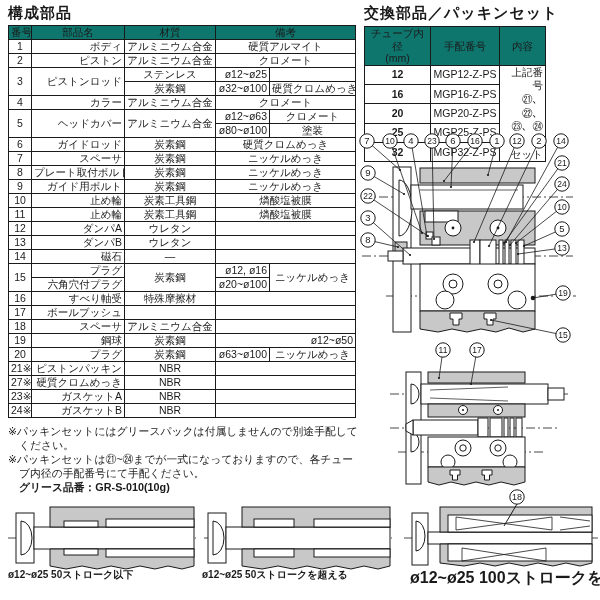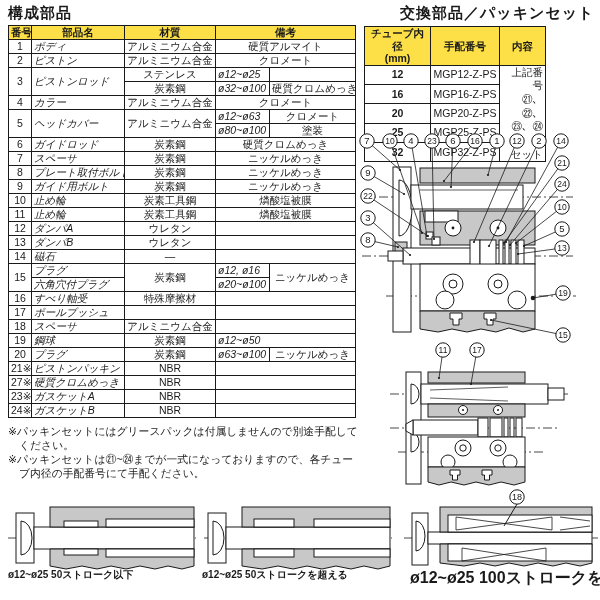--- a/index.html
+++ b/index.html
@@ -8,36 +8,36 @@
     font-family:"Liberation Sans","DejaVu Sans",sans-serif;color:#1a1a1a;
     overflow:hidden;
   }
   .abs{position:absolute;}
   .title{font-size:15px;font-weight:bold;letter-spacing:1px;}
   table{border-collapse:collapse;table-layout:fixed;}
   td,th{
     border:1px solid #1a1a1a;font-size:10.5px;line-height:1.05;
     padding:0 2px;text-align:center;height:13px;overflow:hidden;white-space:nowrap;
   }
-  th{background:#fde047;font-weight:bold;}
-  td.ln{text-align:left;font-style:italic;}
+  th{background:#0f766e;font-weight:normal;}
+  td.ln{text-align:right;}
   td.bold{font-weight:bold;}
   #packing-table td{height:13px;}
   #packing-table .content-cell{font-size:10.5px;line-height:1.3;white-space:pre-line;vertical-align:middle;text-align:right;}
   #packing-table th{white-space:pre-line;line-height:1.2;}
   .note{font-size:10.8px;line-height:1.3;padding-left:11px;text-indent:-11px;}
   .note.plain{text-indent:0;font-weight:bold;}
   .fig-label{font-size:10px;font-weight:bold;white-space:nowrap;}
   svg text{font-family:"Liberation Sans","DejaVu Sans",sans-serif;}
 </style>
 </head>
 <body>
 
 <div class="abs title" style="left:8px;top:4px;">構成部品</div>
-<div class="abs title" style="left:364px;top:4px;margin-left:36px;">交換部品／パッキンセット</div>
+<div class="abs title" style="left:364px;top:4px;">交換部品／パッキンセット</div>
 
 <table id="parts-table" class="abs" style="left:8px;top:25px;width:347px;">
   <colgroup>
       <col style="width:23px">
       <col style="width:93px">
       <col style="width:91px">
       <col style="width:54px">
       <col style="width:86px">
     </colgroup>
   <thead>
@@ -209,20 +209,21 @@
         <td class="ln">ガスケットB</td>
         <td>NBR</td>
         <td colspan="2"></td>
       </tr>
     </tbody>
 </table>
 
 <div class="abs" style="left:8px;top:424px;width:350px;">
   <div class="note">※パッキンセットにはグリースパックは付属しませんので別途手配してください。</div>
   <div class="note">※パッキンセットは㉑~㉔までが一式になっておりますので、各チューブ内径の手配番号にて手配ください。</div>
+  <div class="note plain" style="padding-left:11px;">グリース品番：GR-S-010(10g)</div>
 </div>
 
 <table id="packing-table" class="abs" style="left:364px;top:26px;width:181px;">
   <colgroup>
       <col style="width:66px">
       <col style="width:69px">
       <col style="width:46px">
     </colgroup>
   <thead>
     <tr>

